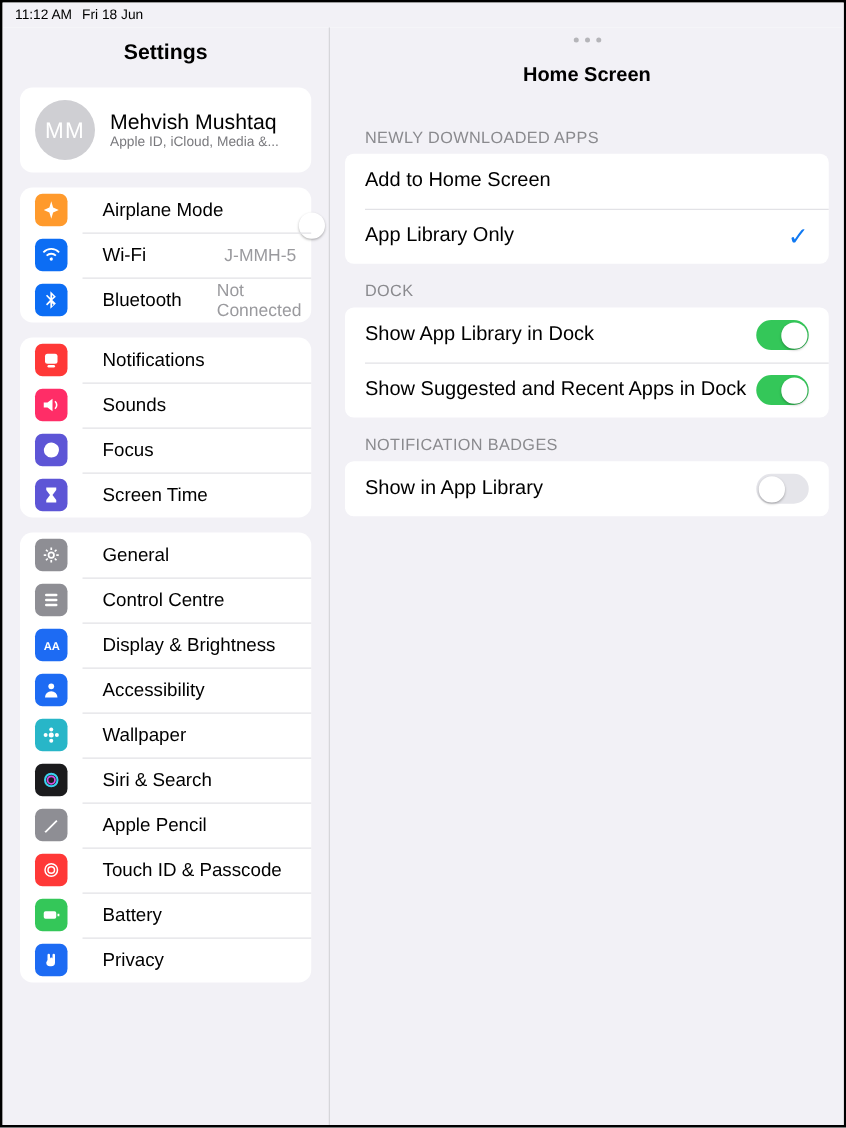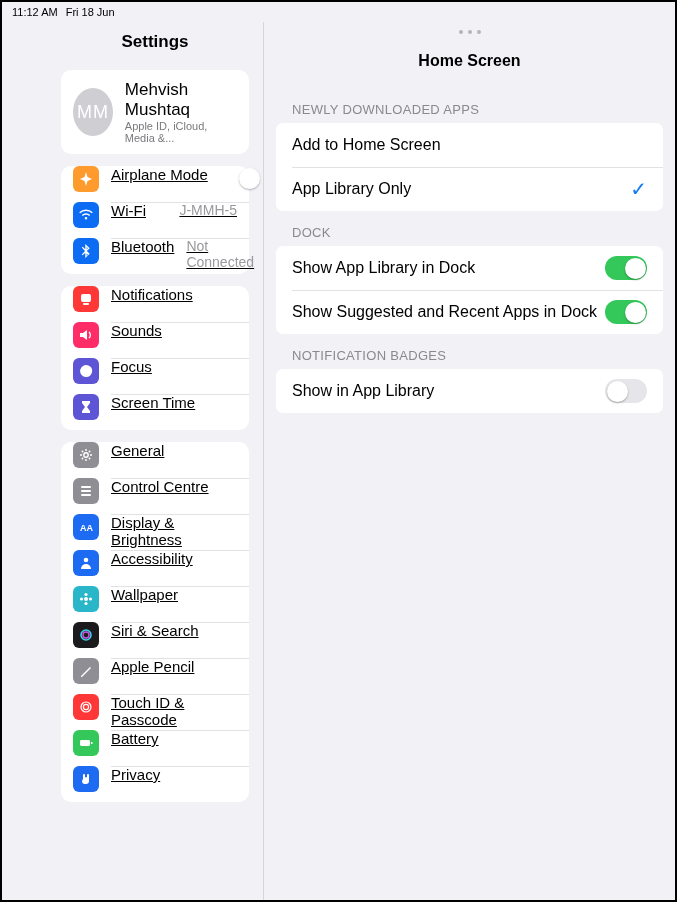--- a/index.html
+++ b/index.html
@@ -11,35 +11,35 @@
 .status-left { display: flex; gap: 8px; text-align: center; }
 .status-right { display: flex; align-items: center; gap: 4px; margin-top: 31px; }
 .dots { display: flex; justify-content: center; gap: 5px; color:#999; font-size:11px;}
 .dots span { width:4px; height:4px; border-radius:50%; background:#b5b5b9; display:inline-block;}
 .battery { width: 20px; height: 10px; border: 1px solid #000; border-radius: 2px; position: relative; }
 .battery:after { content: ''; position: absolute; right: -3px; top: 2px; width: 2px; height: 4px; background: #000; border-radius: 1px; }
 .battery-fill { position:absolute; left:1px; top:1px; bottom:1px; width:42%; background:#000; border-radius:1px; }
 
 
 .split { display: flex; flex: 1; min-height: 0; }
-.sidebar { width: 262px; background: #f2f1f6; display: flex; flex-direction: column; overflow-y: auto; border-right: 1px solid #d6d6da; padding-left: 45px; }
+.sidebar { width: 262px; background: #f2f1f6; display: flex; flex-direction: column; overflow-y: auto; border-right: 1px solid #d6d6da; }
 .content { flex: 1; background: #f2f1f6; display:flex; flex-direction:column; position:relative;}
 
 
 .sidebar-title { text-align: center; font-weight: 600; font-size: 17px; padding: 10px 0 12px; }
 
 
 .card { background: #fff; margin: 6px 14px; border-radius: 10px; }
 .profile { display: flex; align-items: center; padding: 10px 12px; gap: 12px; }
 .avatar { width: 48px; height: 48px; border-radius: 50%; background: #cfcfd3; display:flex; align-items:center; justify-content:center; font-size:18px; color:#fff; letter-spacing:1px;}
 .profile-text .name { font-size: 17px; }
 .profile-text .sub { font-size: 11px; color: #7a7a7e; }
 
 
-.row { display: flex; height: 36px; padding: 0 12px; gap: 12px; position:relative;text-decoration:underline; }
+.row { display: flex; align-items: center; height: 36px; padding: 0 12px; gap: 28px; position:relative; }
 .row + .row:before { content:''; position:absolute; left:50px; right:0; top:0; height:0.8px; background:#e2e2e6; }
 .row-icon { width: 26px; height: 26px; border-radius: 6px; display:flex; align-items:center; justify-content:center; flex-shrink:0;}
 .row-icon svg { width: 16px; height: 16px; }
 .row-label { font-size: 15px; color:#000; }
 .row-trail { margin-left: auto; font-size: 14px; color: #9a9a9e; }
 .selected { background: #4095f7; }
 .selected .row-label { color:#fff; }
 
 
 .switch { width: 42px; height: 24px; border-radius: 12px; background: #e5e5ea; position: relative; flex-shrink:0;}

